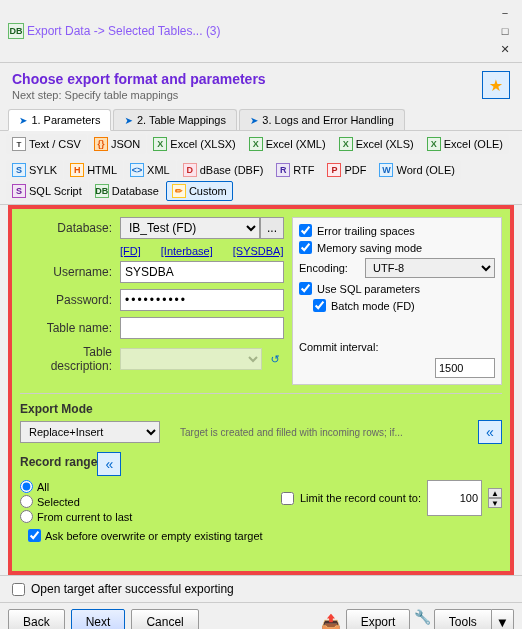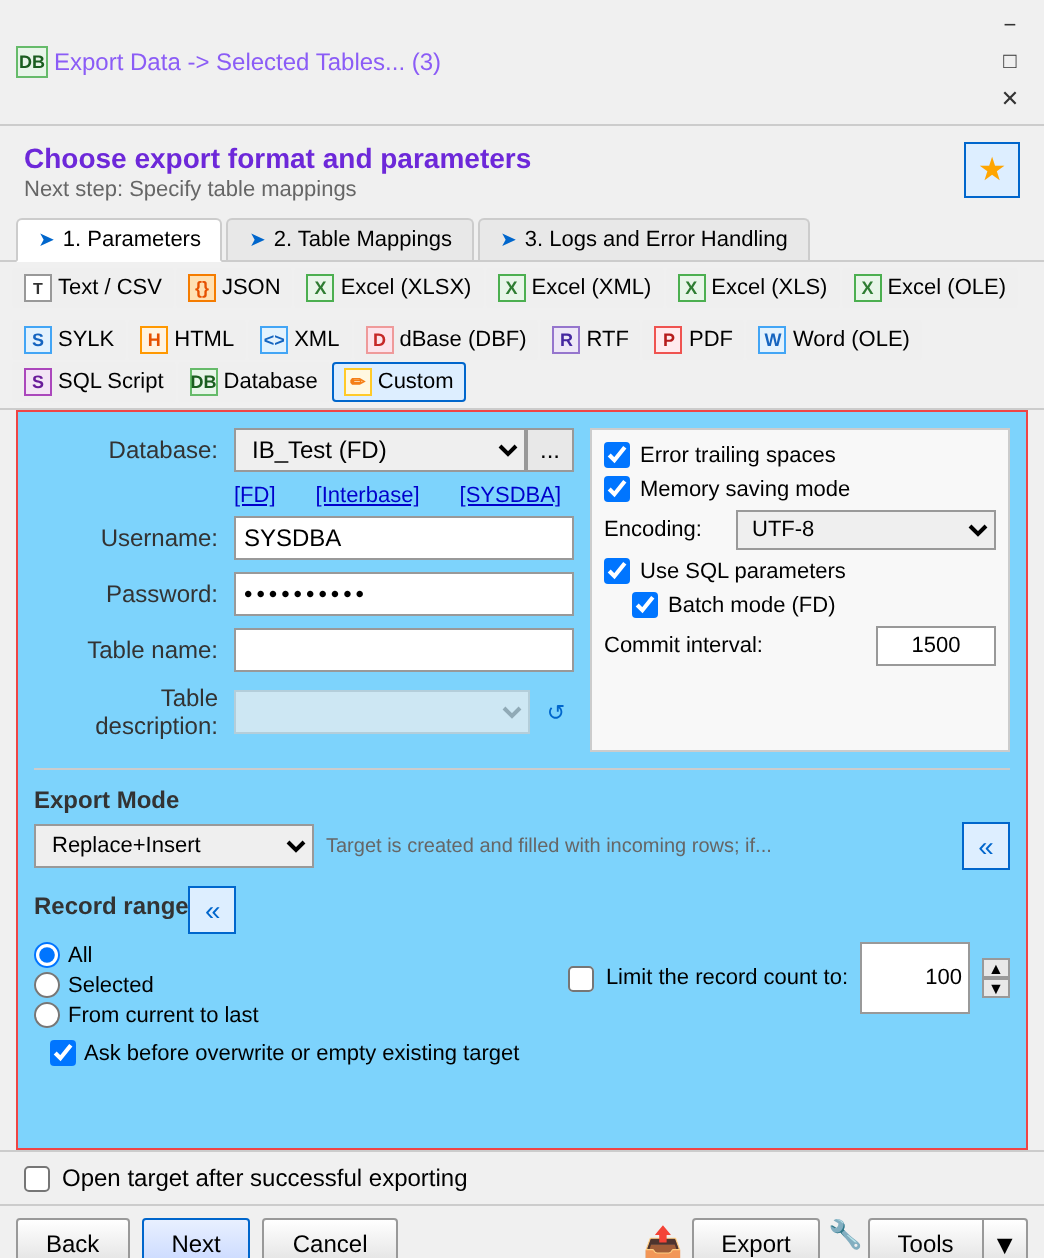--- a/index.html
+++ b/index.html
@@ -32,21 +32,21 @@
     .fmt-html { background: #fff3e0; color: #e65100; border: 1px solid #ff9800; }
     .fmt-xml { background: #e3f2fd; color: #1565c0; border: 1px solid #42a5f5; }
     .fmt-dbase { background: #fce4ec; color: #c62828; border: 1px solid #ef9a9a; }
     .fmt-rtf { background: #ede7f6; color: #4527a0; border: 1px solid #9575cd; }
     .fmt-pdf { background: #ffebee; color: #b71c1c; border: 1px solid #ef5350; }
     .fmt-word { background: #e3f2fd; color: #1565c0; border: 1px solid #42a5f5; }
     .fmt-sqlscript { background: #f3e5f5; color: #6a1b9a; border: 1px solid #ab47bc; }
     .fmt-db { background: #e8f5e9; color: #1b5e20; border: 1px solid #66bb6a; }
     .fmt-custom { background: #fff8e1; color: #f57f17; border: 1px solid #ffca28; }
     
-    .content { background: #7dd3fc; margin: 0 8px 0; border: 1px solid #ef4444; padding: 8px; overflow-y: auto; height: 370px; }
+    .content { background: #bef264; margin: 0 8px 0; border: 4px solid #ef4444; padding: 8px; overflow-y: auto; height: 370px; }
     
     .form-row { display: flex; align-items: center; margin-bottom: 6px; }
     .form-label { width: 100px; font-weight: normal; color: #333; font-size: 12px; text-align: right; padding-right: 8px; }
     .form-control { flex: 1; }
     
     .db-select-row { display: flex; align-items: center; gap: 0; }
     .db-select { flex: 1; padding: 2px 4px; border: 1px solid #999; font-size: 12px; height: 22px; }
     .btn-ellipsis { padding: 1px 6px; border: 1px solid #999; background: #e8e8e8; cursor: pointer; font-size: 12px; height: 22px; }
     
     .db-labels { display: flex; gap: 20px; padding-left: 100px; margin-bottom: 4px; font-size: 11px; color: #0000cc; text-decoration: underline; cursor: pointer; }
@@ -61,27 +61,27 @@
     .checkbox-row { display: flex; align-items: center; margin-bottom: 4px; }
     .checkbox-row input[type=checkbox] { margin-right: 5px; }
     .checkbox-row label { font-size: 11px; }
     
     .encoding-row { display: flex; align-items: center; margin-bottom: 4px; gap: 6px; }
     .encoding-label { font-size: 11px; width: 60px; }
     .encoding-select { flex: 1; padding: 1px 3px; border: 1px solid #999; font-size: 11px; height: 20px; }
     
     .commit-row { display: flex; align-items: center; gap: 6px; margin-top: 4px; }
     .commit-label { font-size: 11px; }
-    .commit-input { width: 60px; padding: 1px 3px; border: 1px solid #999; font-size: 11px; height: 20px; text-align: center; }
+    .commit-input { width: 60px; padding: 1px 3px; border: 1px solid #999; font-size: 11px; height: 20px; text-align: left; margin-top: 42px; }
     
     .section-divider { border-top: 1px solid #ccc; margin: 8px 0; }
     
     .export-mode-section { margin-bottom: 8px; }
     .section-title { font-size: 12px; font-weight: bold; color: #333; margin-bottom: 4px; }
-    .export-mode-row { display: flex; align-items: center; gap: 6px; }
+    .export-mode-row { display: flex; align-items: center; gap: 20px; }
     .export-mode-select { width: 140px; padding: 2px 4px; border: 1px solid #999; font-size: 11px; height: 22px; }
     .export-mode-hint { font-size: 10px; color: #666; flex: 1; }
     .btn-collapse { width: 24px; height: 24px; border: 1px solid #0066cc; background: #ddeeff; cursor: pointer; display: flex; align-items: center; justify-content: center; color: #0066cc; font-size: 14px; }
     
     .record-range-section { margin-bottom: 6px; }
     .record-range-header { display: flex; align-items: center; justify-content: flex-start; margin-bottom: 4px; }
     .radio-group { display: flex; flex-direction: column; gap: 2px; }
     .radio-row { display: flex; align-items: center; gap: 4px; font-size: 11px; }
     .radio-row input[type=radio] { margin: 0; }
     

